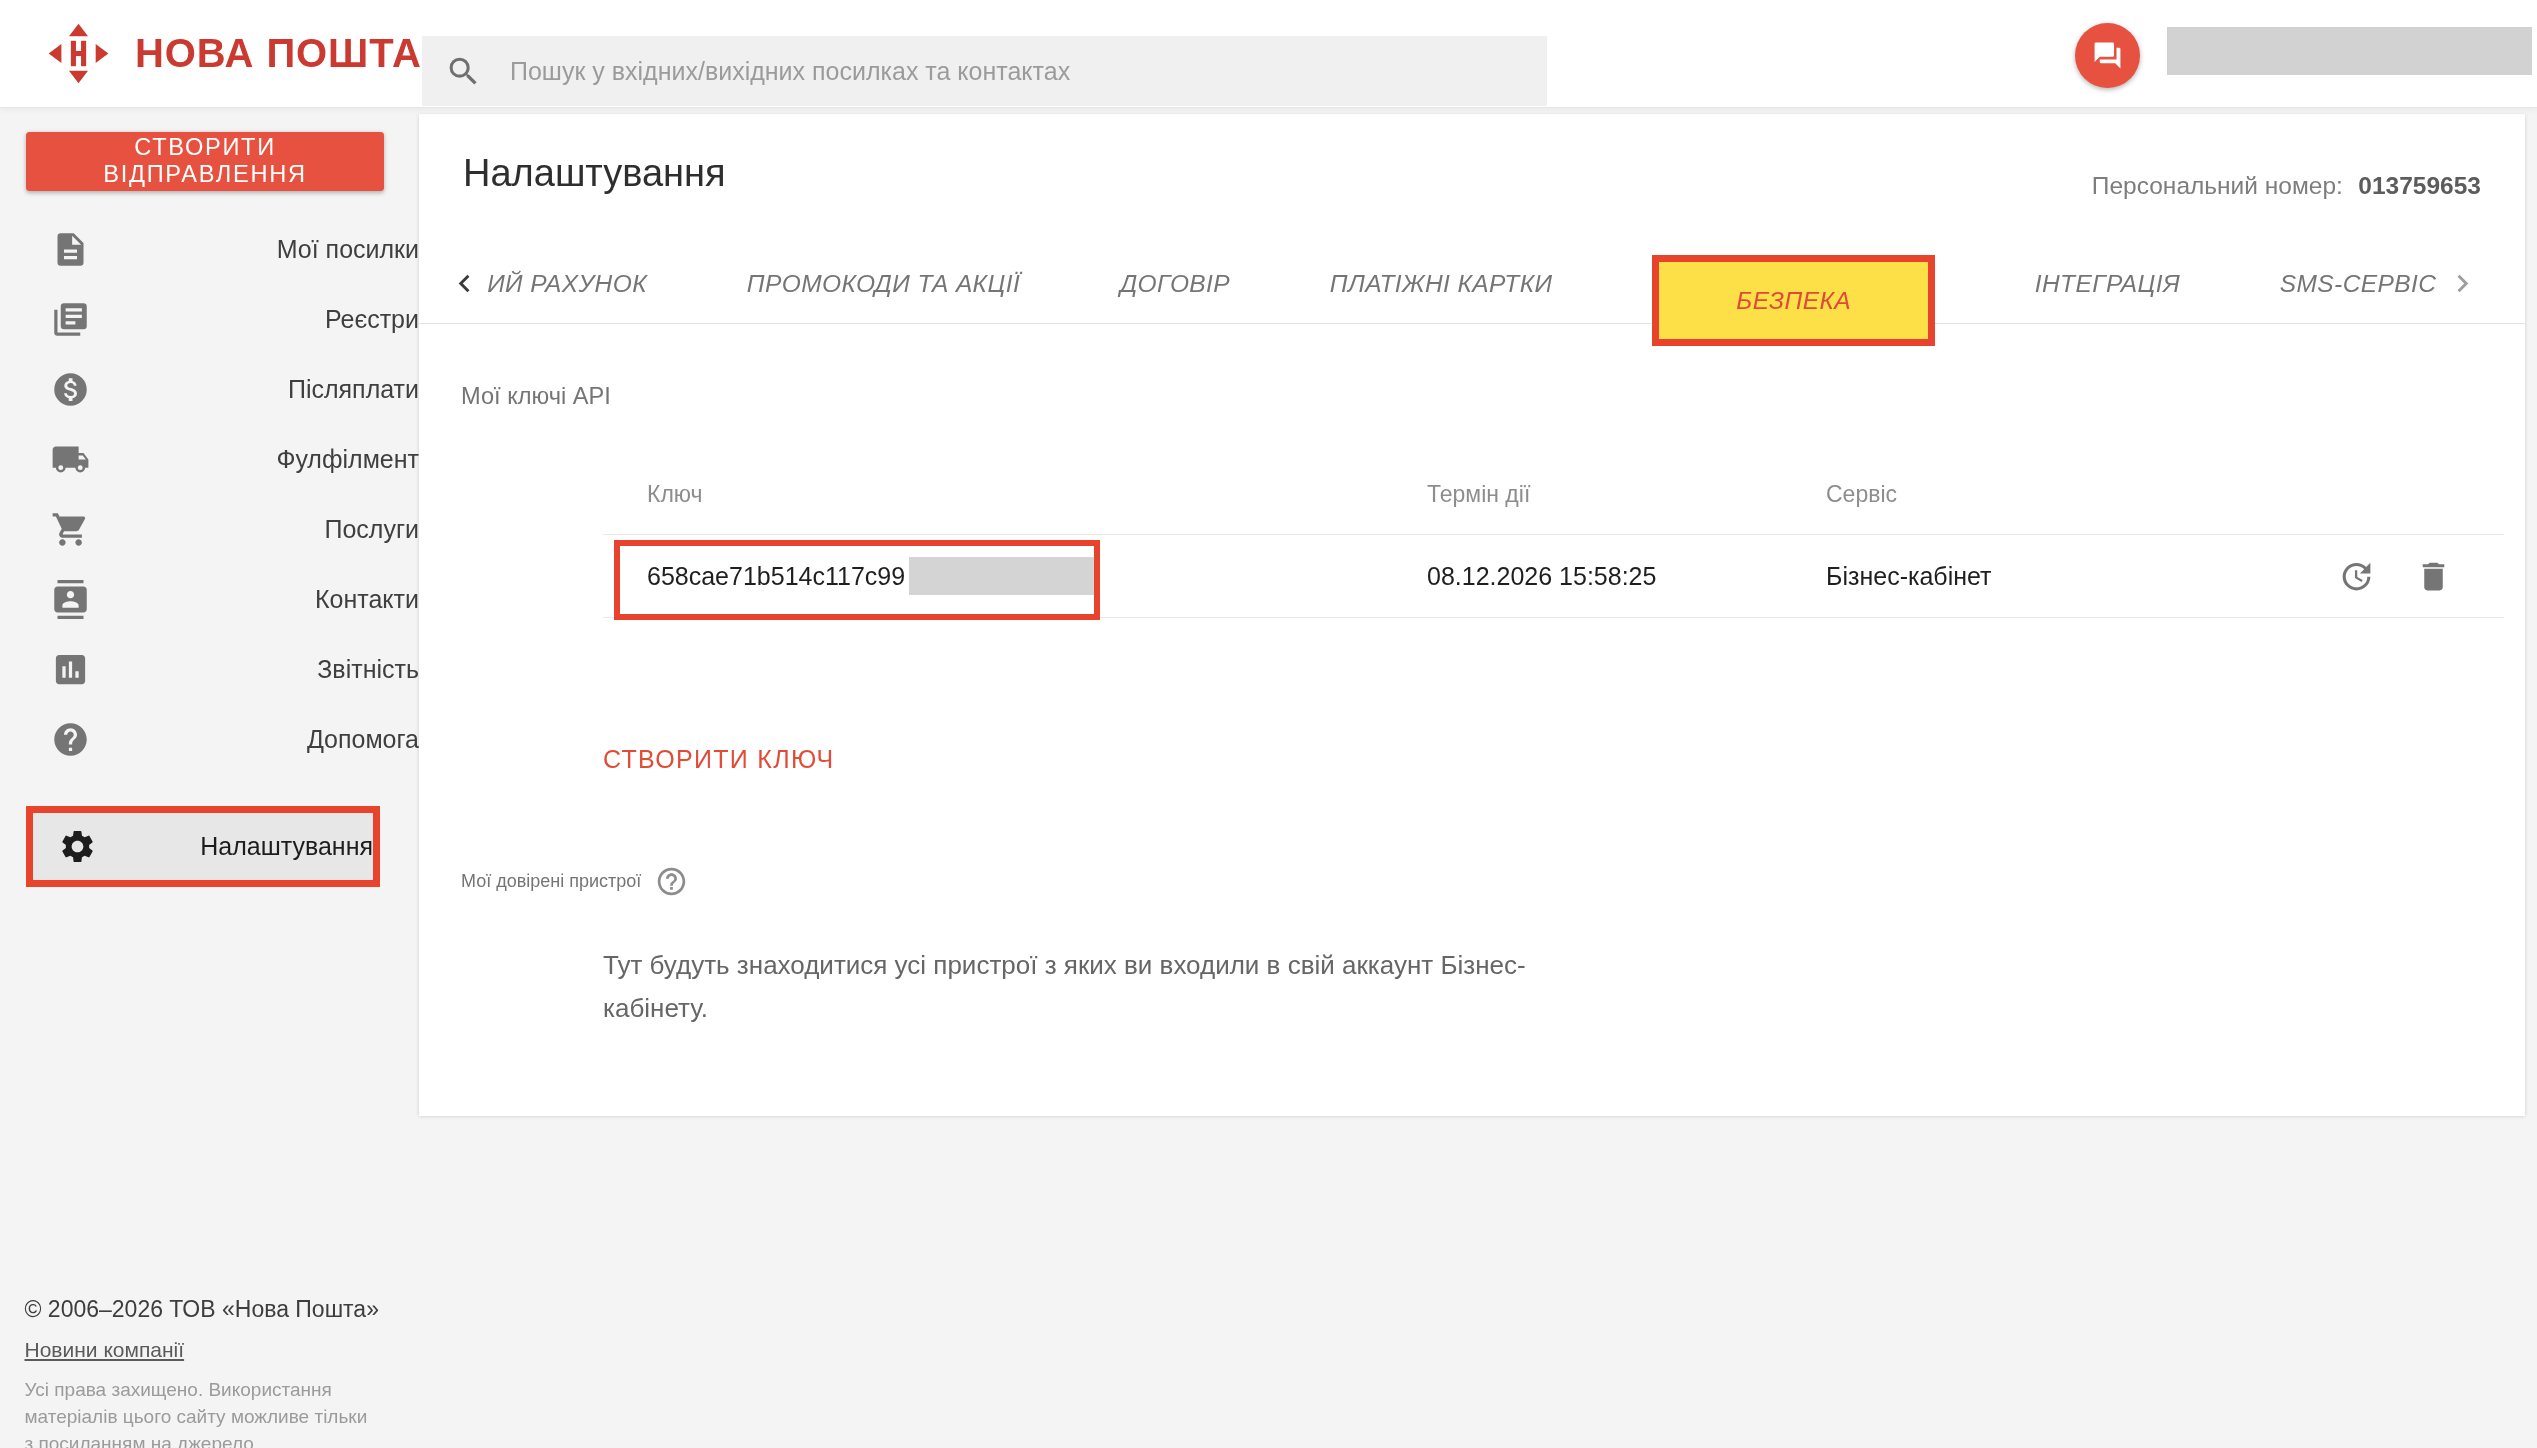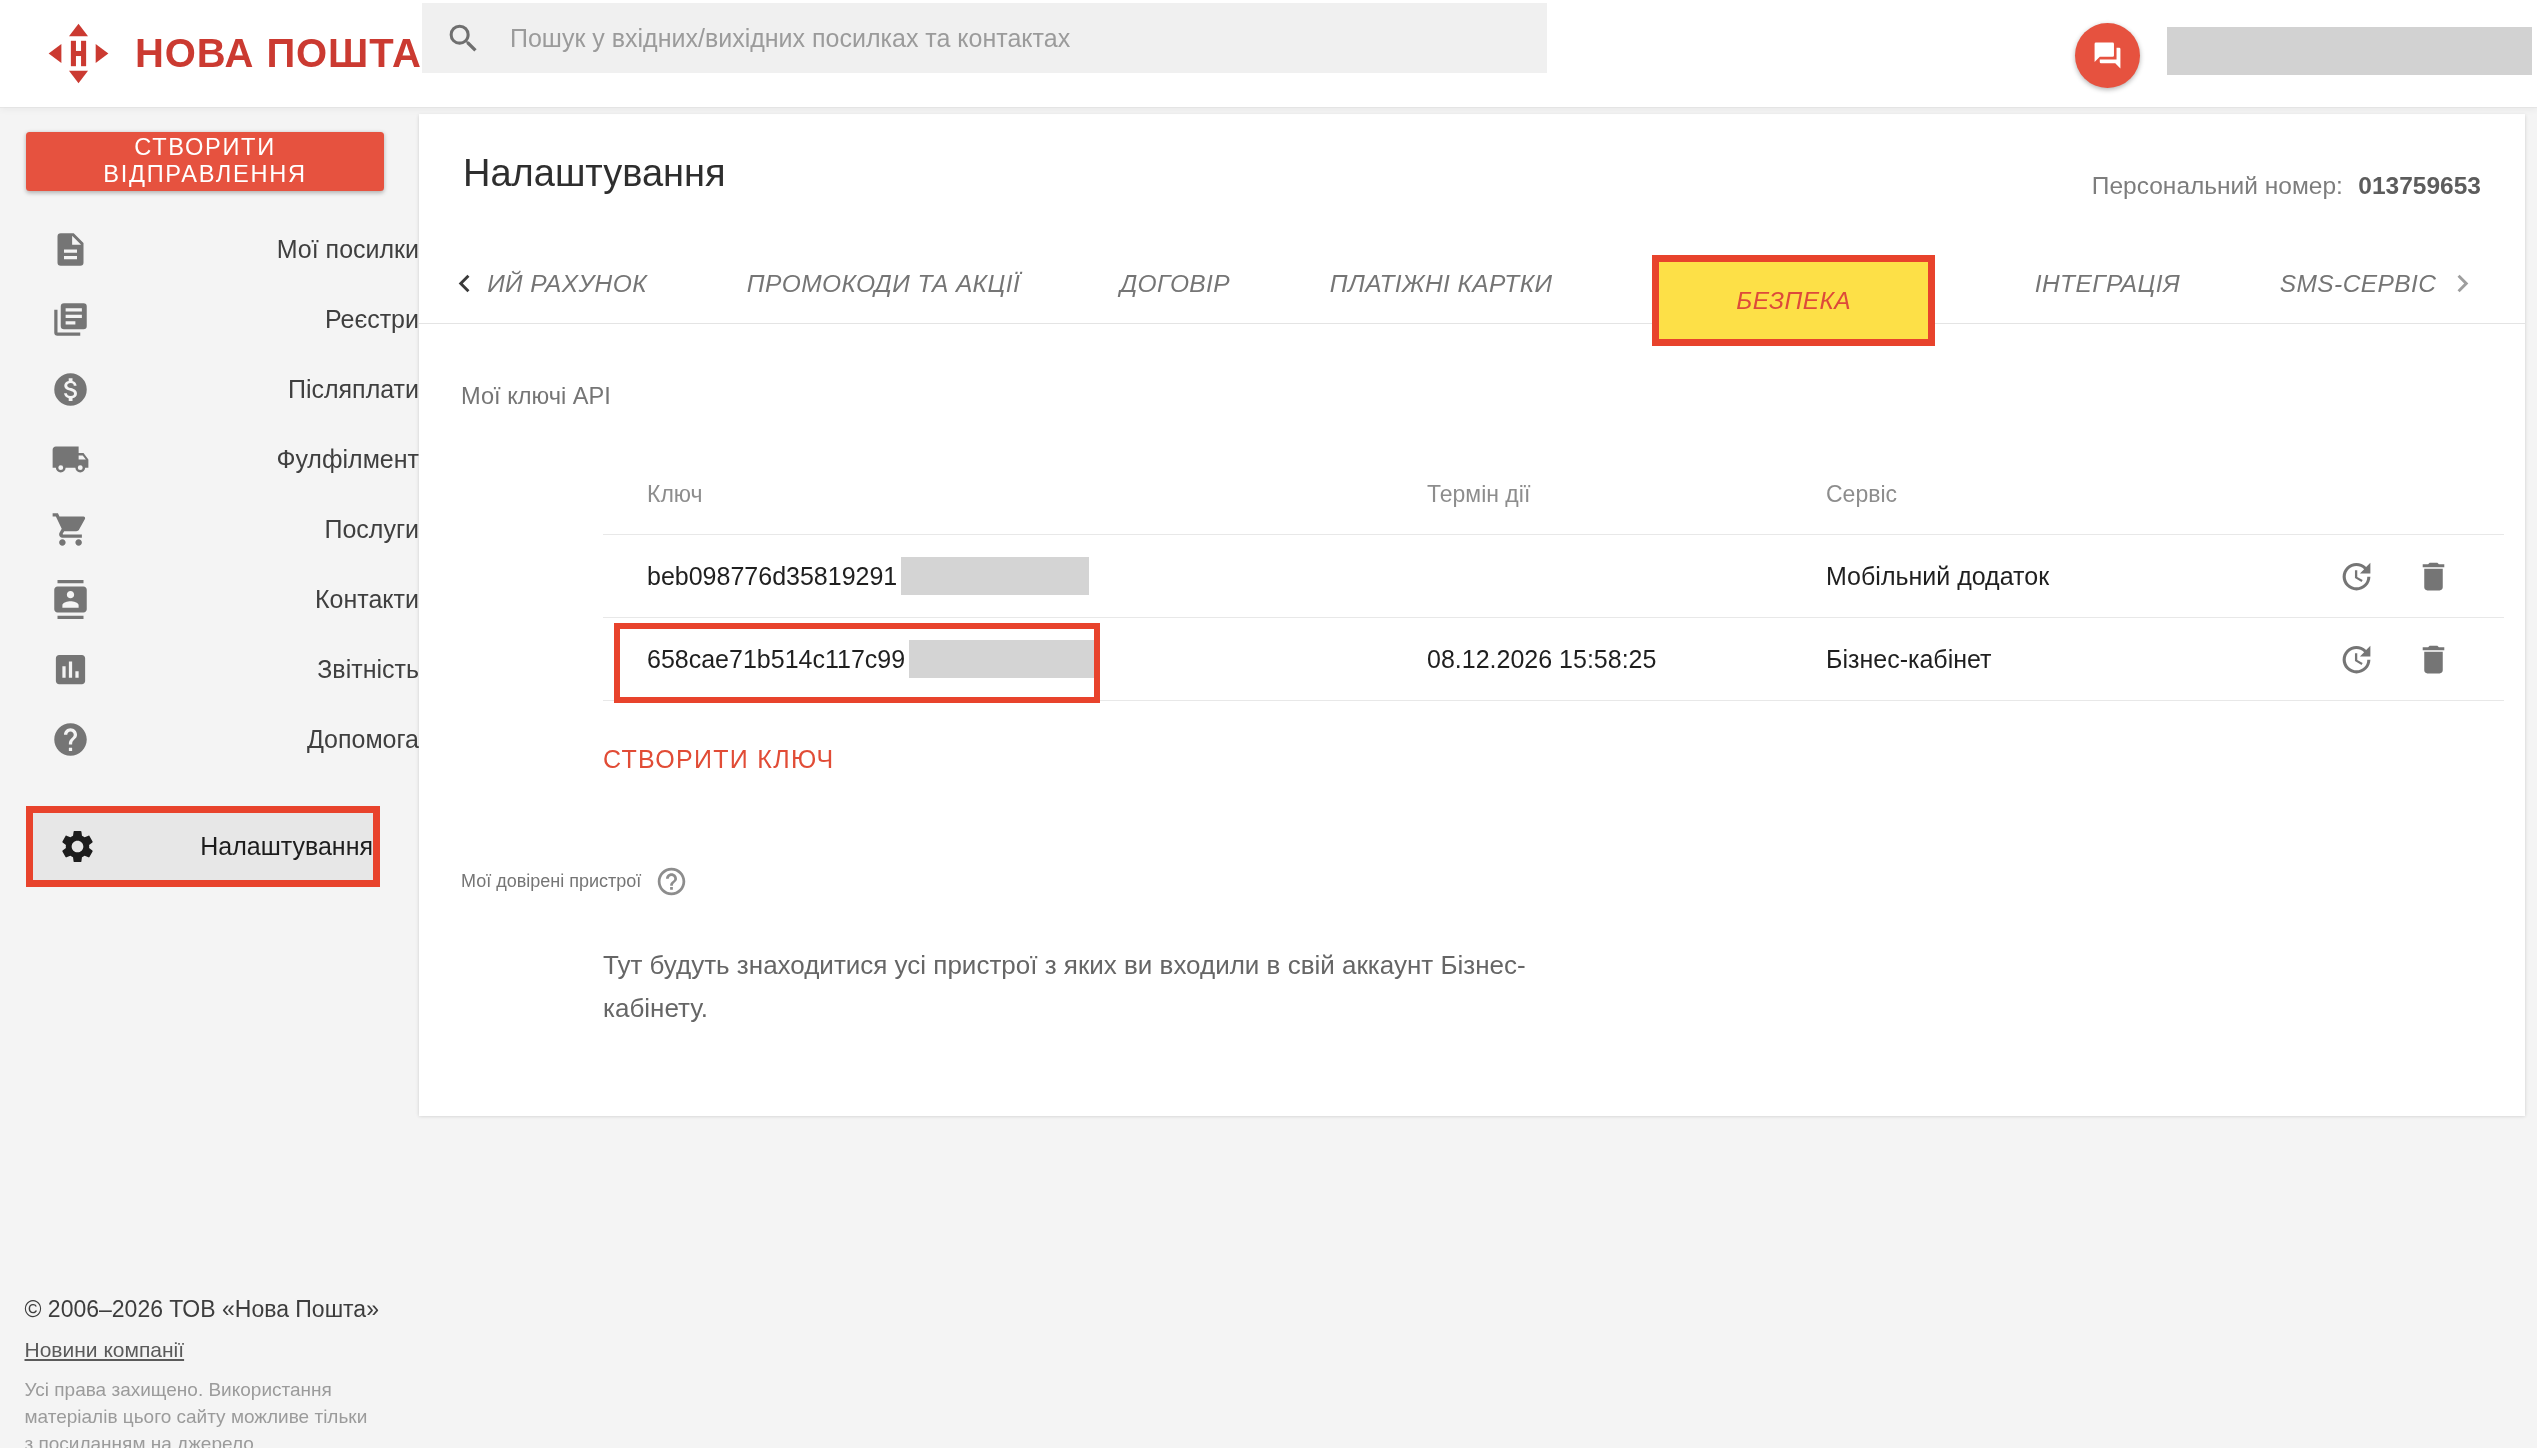--- a/index.html
+++ b/index.html
@@ -15,21 +15,21 @@
   
   .header {
     position:absolute; top:0; left:0; width:2538px; height:107px;
     background:#ffffff; z-index:20;
     box-shadow:0 0.9px 0 #e4e4e4, 0 2.6px 7px rgba(0,0,0,.05);
   }
   .logo { position:absolute; left:48px; top:23px; display:flex; align-items:center; gap:26px; }
   .logo-mark { width:61px; height:61px; color:#cb3a31; }
   .logo-text { font-size:40px; font-weight:800; color:#cb3a31; letter-spacing:0.9px; white-space:nowrap; }
   .search-box {
-    position:absolute; left:422px; top:3px; width:1125px; height:70px;
+    position:absolute; left:422px; top:36px; width:1125px; height:70px;
     background:#f0f0f0; border-radius:0; display:flex; align-items:center; padding:0 23px;
   }
   .search-icon { width:37px; height:37px; color:#6f6f6f; flex:0 0 auto; }
   .search-input {
     flex:1; border:none; outline:none; background:transparent;
     font-size:25px; color:#424242; margin-left:26px;
     font-family:"Liberation Sans","DejaVu Sans",sans-serif;
   }
   .search-input::placeholder { color:#9b9b9b; }
   .chat-fab {
@@ -261,35 +261,20 @@
   <div class="section-label">Мої ключі API</div>
 
   <div class="keys-table">
     <div class="t-head">
       <div class="c1 th">Ключ</div>
       <div class="c2 th">Термін дії</div>
       <div class="c3 th">Сервіс</div>
       <div class="c4"></div>
     </div>
 
-    <div class="t-row">
-      <div class="c1 cell">
-        <span>beb098776d35819291</span><span class="key-redact"></span>
-      </div>
-      <div class="c2 cell"></div>
-      <div class="c3 cell">Мобільний додаток</div>
-      <div class="c4">
-        <svg class="act-icon" viewBox="0 0 24 24" fill="currentColor">
-            <path d="M21 10.12h-6.78l2.74-2.82c-2.73-2.7-7.15-2.8-9.88-.1-2.73 2.71-2.73 7.08 0 9.79s7.15 2.71 9.88 0C18.32 15.65 19 14.08 19 12.1h2c0 1.98-.88 4.55-2.64 6.29-3.51 3.48-9.21 3.48-12.72 0-3.5-3.47-3.53-9.11-.02-12.58s9.14-3.47 12.65 0L21 3v7.12zM12.5 8v4.25l3.5 2.08-.72 1.21L11 13V8h1.5z"></path>
-          </svg>
-        <svg class="act-icon" viewBox="0 0 24 24" fill="currentColor">
-            <path d="M6 19c0 1.1.9 2 2 2h8c1.1 0 2-.9 2-2V7H6v12zM19 4h-3.5l-1-1h-5l-1 1H5v2h14V4z"></path>
-          </svg>
-      </div>
-    </div>
 
     <div class="t-row row-rel">
       <div class="key-anno"></div>
       <div class="c1 cell">
         <span>658cae71b514c117c99</span><span class="key-redact"></span>
       </div>
       <div class="c2 cell">08.12.2026 15:58:25</div>
       <div class="c3 cell">Бізнес-кабінет</div>
       <div class="c4">
         <svg class="act-icon" viewBox="0 0 24 24" fill="currentColor">

